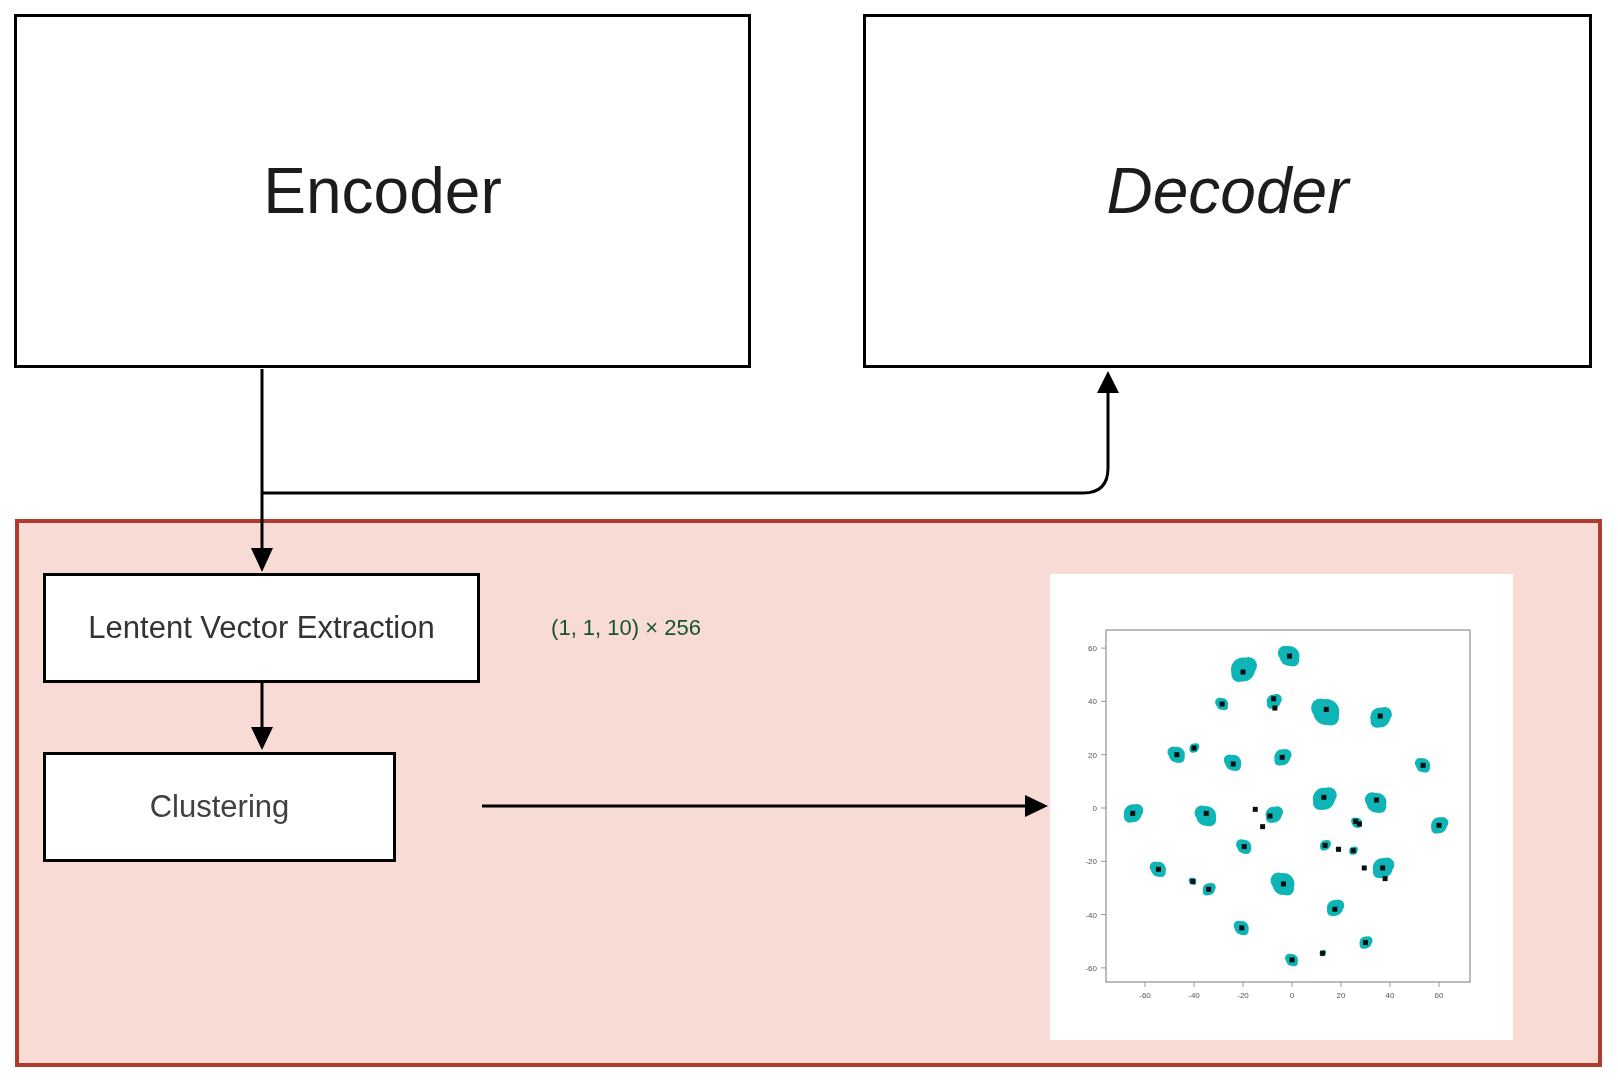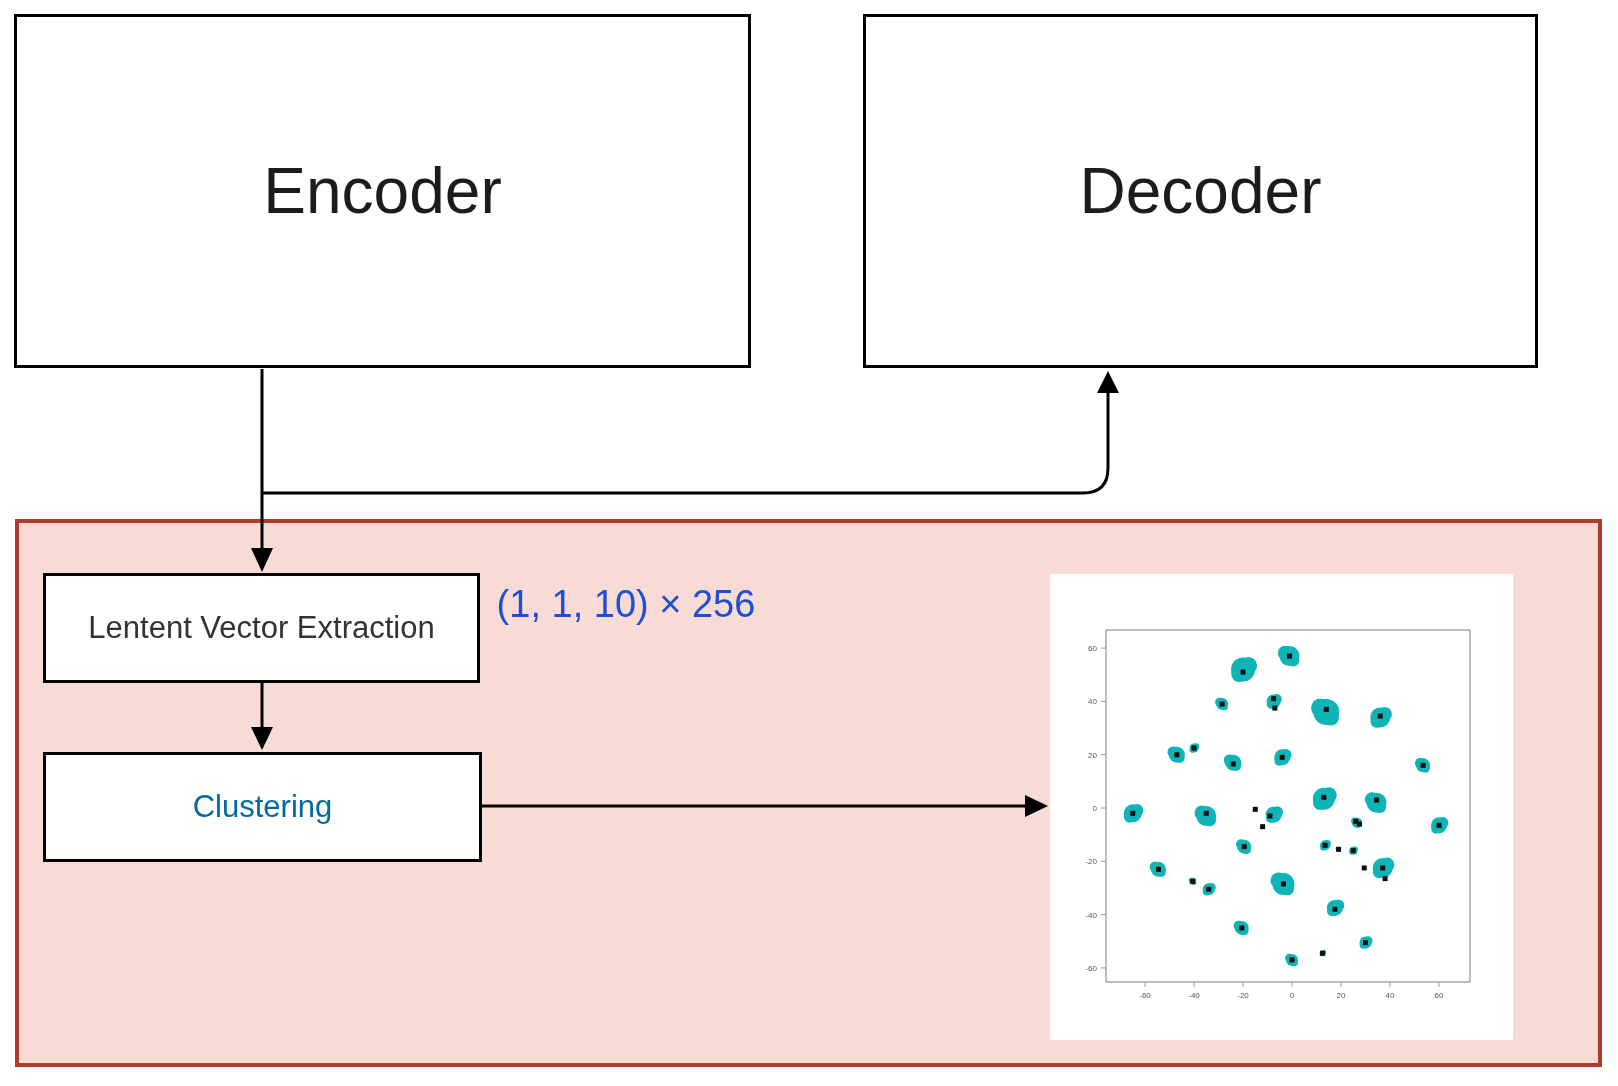--- a/index.html
+++ b/index.html
@@ -15,46 +15,46 @@
     position: absolute;
     background: #ffffff;
     border: 3px solid #000000;
     box-sizing: border-box;
     display: flex;
     align-items: center;
     justify-content: center;
     color: #1c1c1c;
   }
   .encoder  { left: 14px;  top: 14px;  width: 737px; height: 354px; font-size: 64px; }
-  .decoder  { left: 863px; top: 14px;  width: 675px; height: 354px; font-size: 64px; }
+  .decoder  { left: 863px; top: 14px;  width: 729px; height: 354px; font-size: 64px; font-style: italic; }
   .module {
     position: absolute;
     left: 15px; top: 519px; width: 1587px; height: 548px;
     box-sizing: border-box;
     background: #f9dbd6;
     border: 4px solid #b03b2c;
   }
   .module-title {
     position: absolute;
     left: 782px; top: 526px;
     transform: translateX(-50%);
     font-size: 52px;
     color: #3a3a3a;
     white-space: nowrap;
   }
   .shape-label {
     position: absolute;
-    left: 626px; top: 583px;
+    left: 626px; top: 615px;
     transform: translateX(-50%);
-    font-size: 38px;
-    color: #1d4ed8;
+    font-size: 22px;
+    color: #14532d;
     white-space: nowrap;
   }
   .latent     { left: 43px; top: 573px; width: 437px; height: 110px; font-size: 31px; color: #333; text-align: right; }
-  .clustering { left: 43px; top: 752px; width: 439px; height: 110px; font-size: 31px; color: #0369a1; justify-content: center; }
+  .clustering { left: 43px; top: 752px; width: 353px; height: 110px; font-size: 31px; color: #404040; justify-content: center; }
   .scatter-panel {
     position: absolute;
     left: 1050px; top: 574px; width: 463px; height: 466px;
     background: #ffffff;
   }
   .arrows {
     position: absolute;
     left: 0; top: 0; width: 1618px; height: 1086px;
     pointer-events: none;
   }

